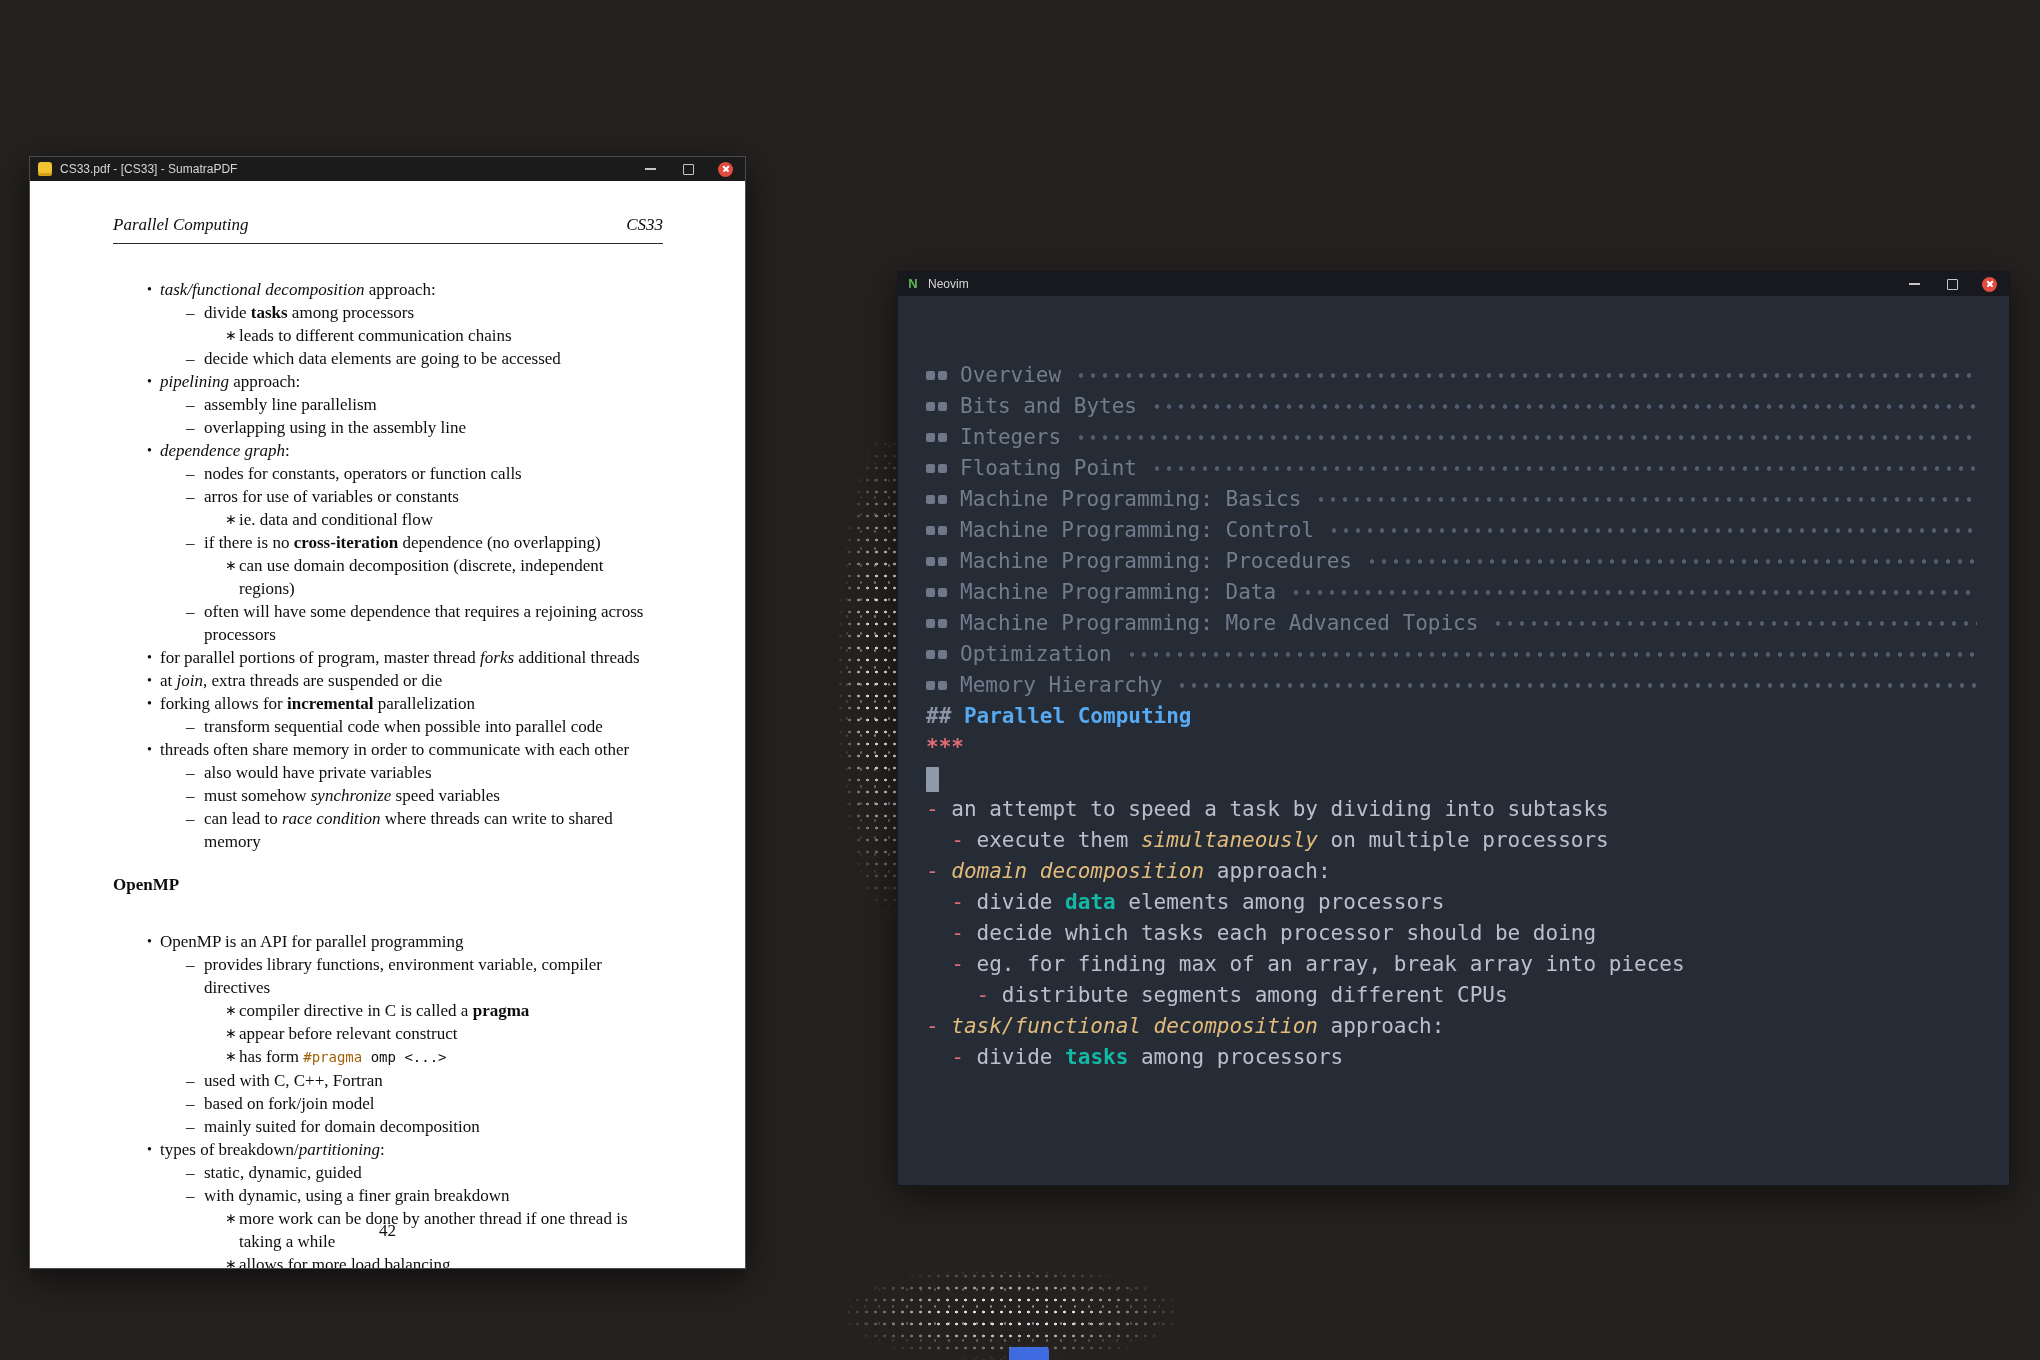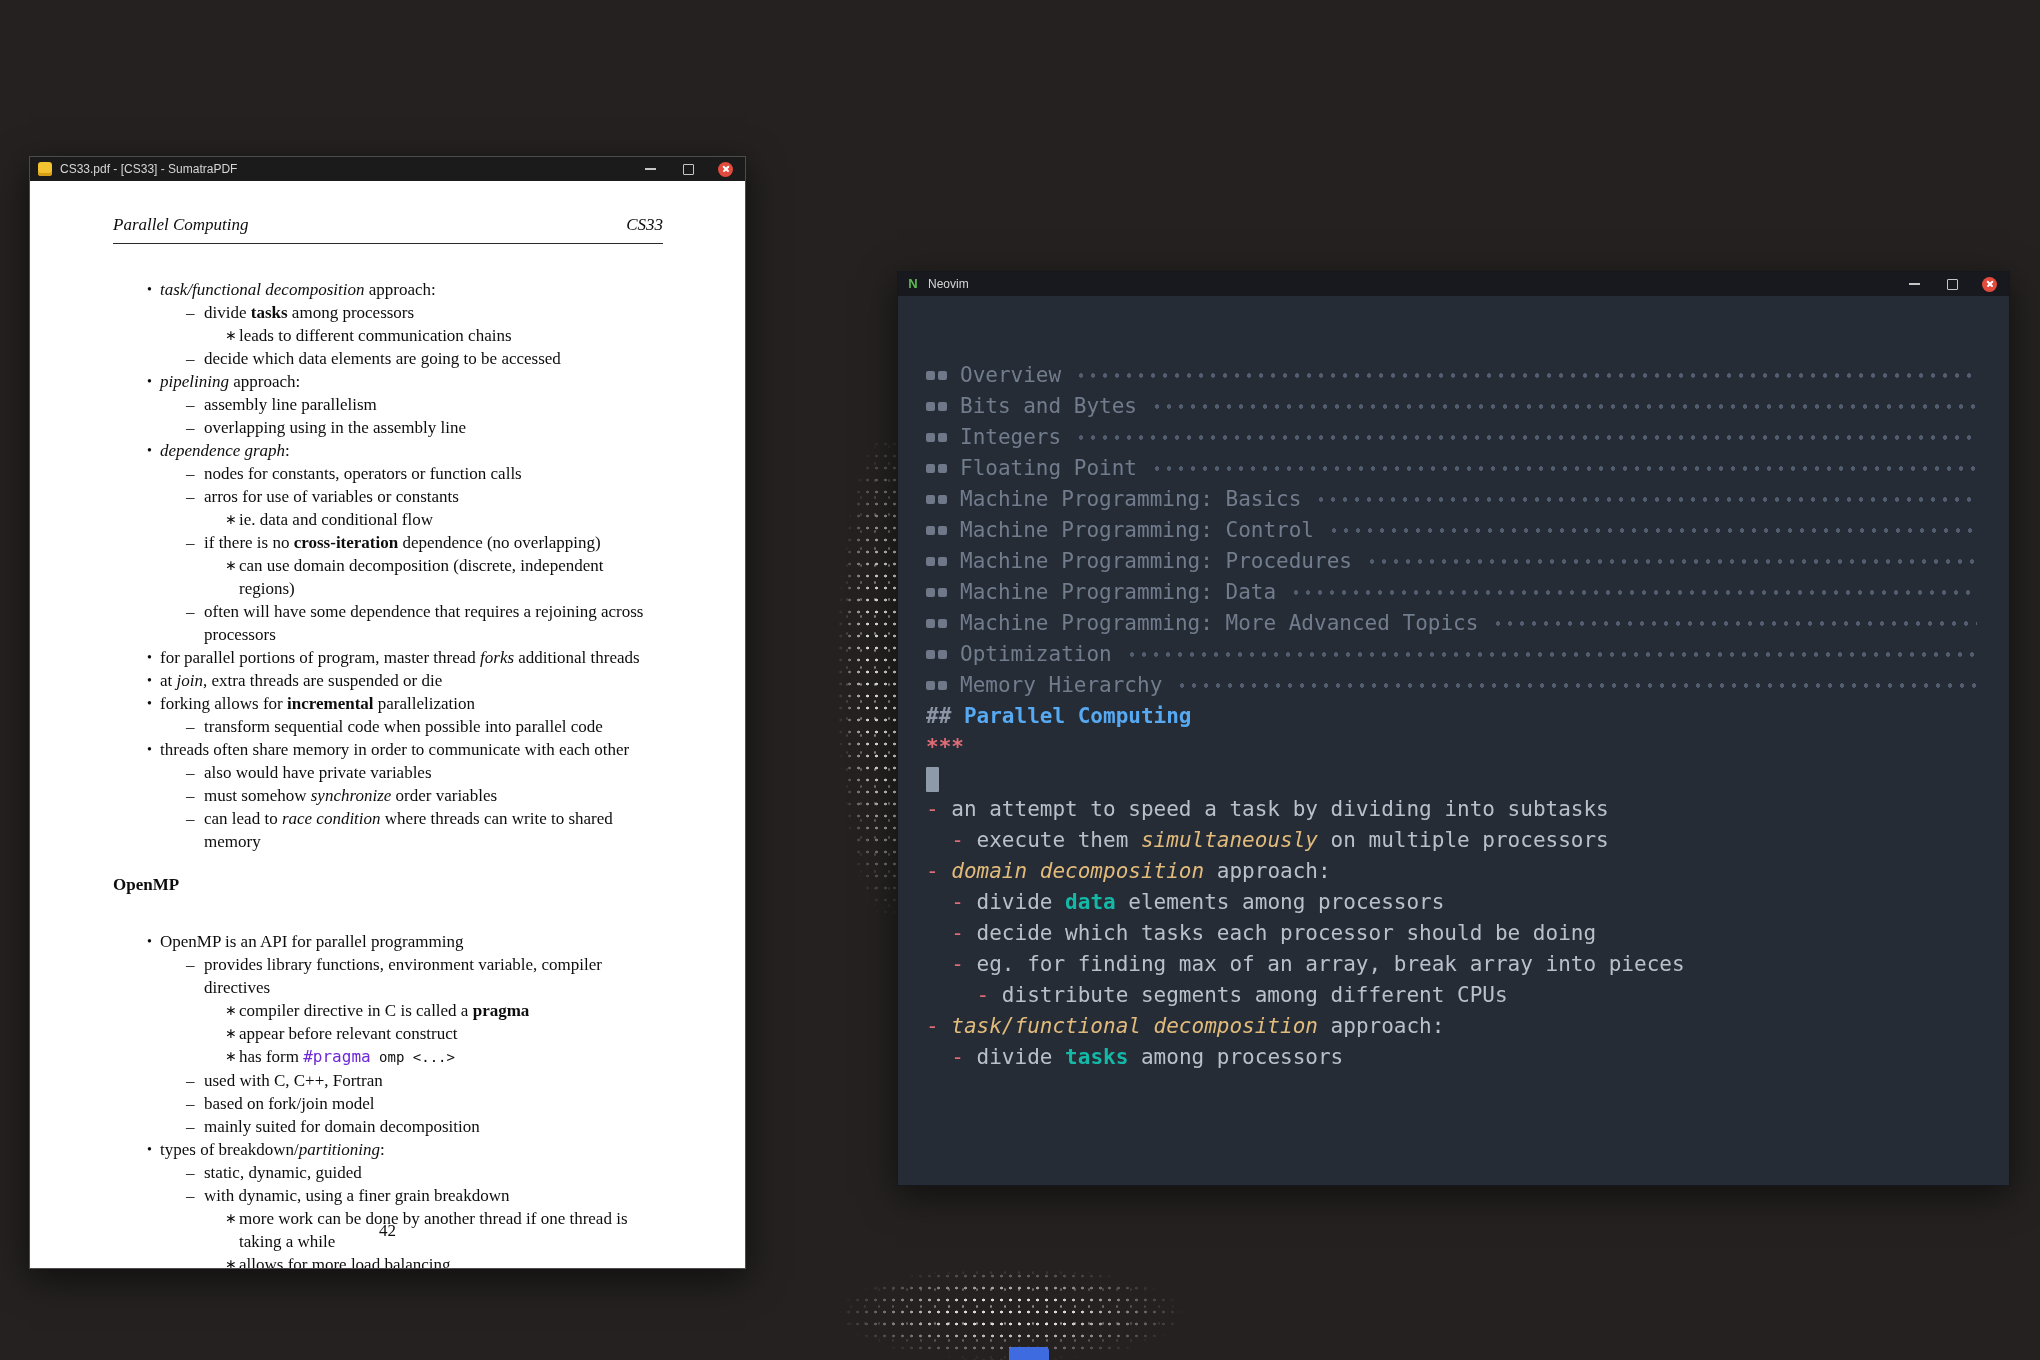--- a/index.html
+++ b/index.html
@@ -51,21 +51,21 @@
   .pdf-sec-heading{margin-top:20px;margin-bottom:0;font-weight:bold;}
   .pdf-item{display:flex;line-height:23px;}
   .pdf-item .ptext{flex:1;}
   .pmark{flex:none;}
   .lvl1{padding-left:34px;} .lvl1 .pmark{width:13px;font-size:14px;}
   .lvl2{padding-left:73px;} .lvl2 .pmark{width:18px;}
   .lvl3{padding-left:112px;} .lvl3 .pmark{width:14px;font-size:14px;}
   .seg-i{font-style:italic;}
   .seg-b{font-weight:bold;}
   .seg-mono{font-family:"DejaVu Sans Mono",monospace;font-size:14px;}
-  .seg-monopink{font-family:"DejaVu Sans Mono",monospace;font-size:16px;color:#6d28d9;}
+  .seg-monopink{font-family:"DejaVu Sans Mono",monospace;font-size:14px;color:#a16207;}
   .pdf-pagenum{position:absolute;left:0;right:0;bottom:26px;text-align:center;}
 
   
   #nvim-window{position:absolute;left:897px;top:271px;width:1113px;height:915px;
     background:#262c36;border:1px solid #15171c;box-shadow:0 10px 34px rgba(0,0,0,.5);
     box-sizing:border-box;}
   .nvim-titlebar{background:#17191e;}
   .nvim-icon{font-weight:bold;font-size:13px;color:#5fb950;width:14px;height:16px;line-height:16px;
     text-align:center;display:inline-block;}
   .nvim-body{padding:64px 32px 0 28px;font-family:"DejaVu Sans Mono",monospace;
@@ -193,21 +193,21 @@
           <div class="pdf-item lvl1">
             <span class="pmark">•</span>
             <span class="ptext"><span class="seg-r">threads often share memory in order to communicate with each other</span></span>
           </div>
           <div class="pdf-item lvl2">
             <span class="pmark">–</span>
             <span class="ptext"><span class="seg-r">also would have private variables</span></span>
           </div>
           <div class="pdf-item lvl2">
             <span class="pmark">–</span>
-            <span class="ptext"><span class="seg-r">must somehow </span><span class="seg-i">synchronize</span><span class="seg-r"> order variables</span></span>
+            <span class="ptext"><span class="seg-r">must somehow </span><span class="seg-i">synchronize</span><span class="seg-r"> speed variables</span></span>
           </div>
           <div class="pdf-item lvl2">
             <span class="pmark">–</span>
             <span class="ptext"><span class="seg-r">can lead to </span><span class="seg-i">race condition</span><span class="seg-r"> where threads can write to shared memory</span></span>
           </div>
         </div>
       <div class="pdf-sec-heading">OpenMP</div>
       <div class="pdf-list">
           <div class="pdf-item lvl1">
             <span class="pmark">•</span>

